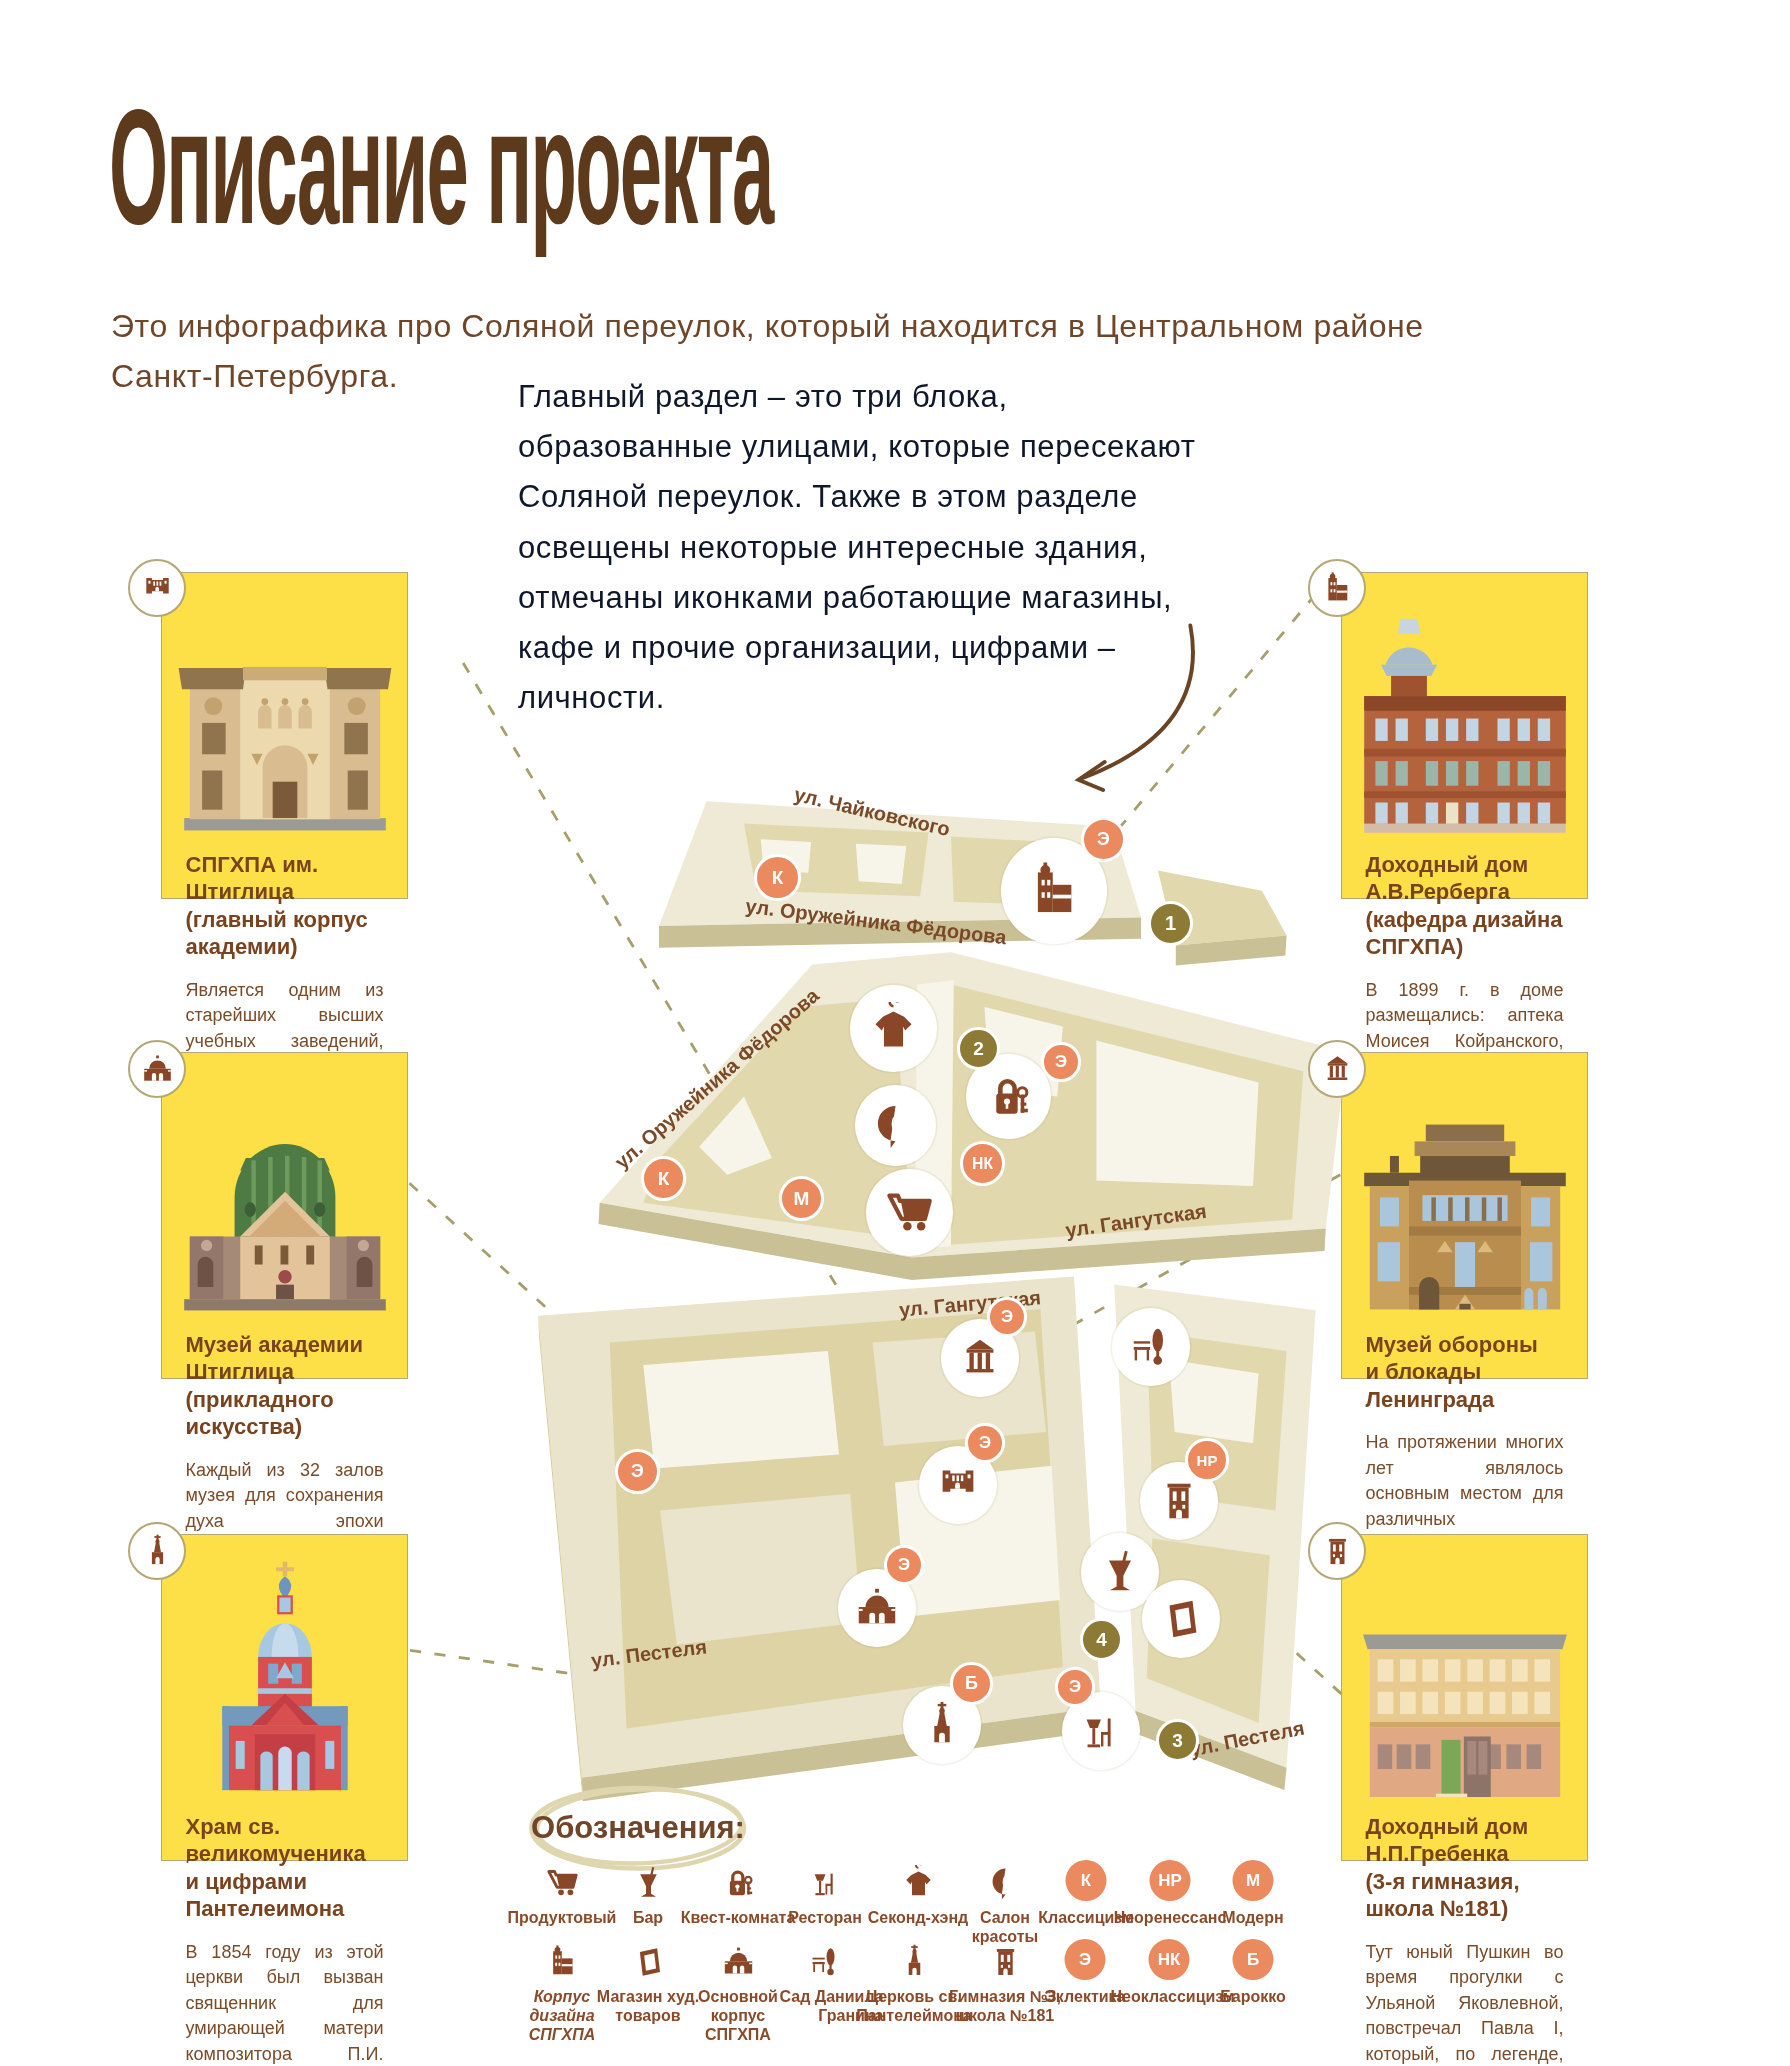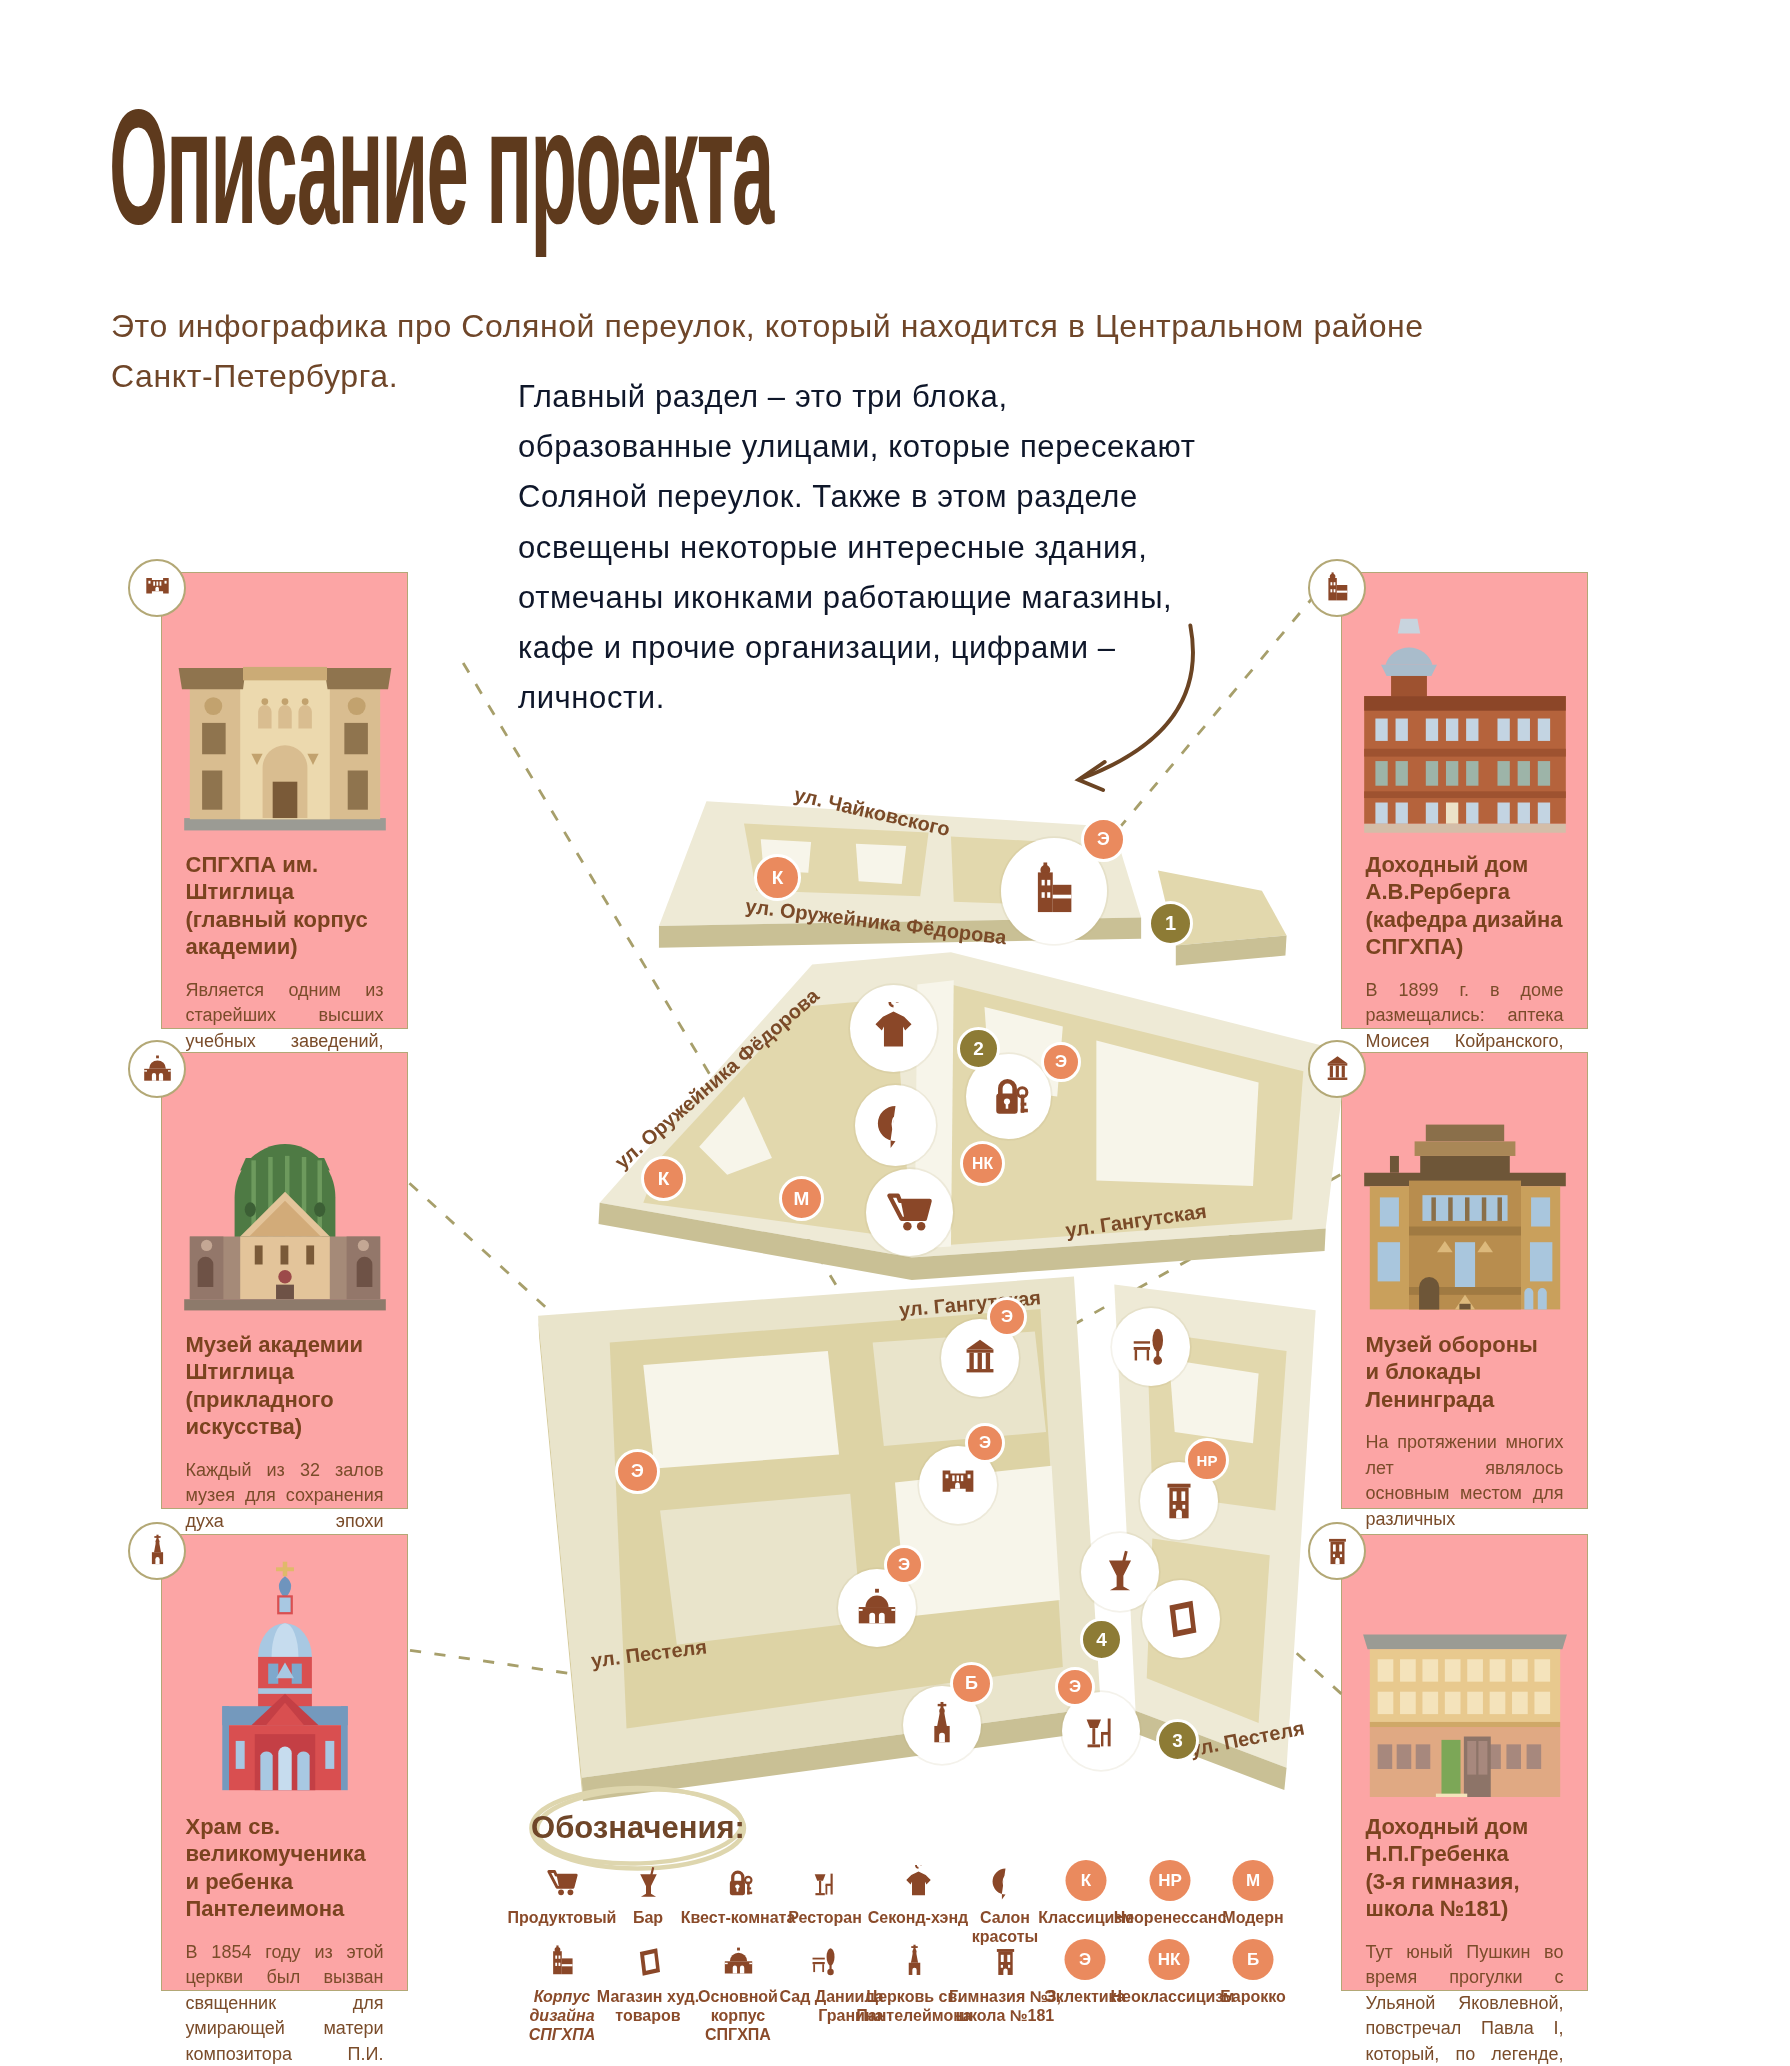--- a/index.html
+++ b/index.html
@@ -7,21 +7,21 @@
         font-family:"Liberation Sans",sans-serif;color:#74492a;}
   
   .page-title{position:absolute;left:109px;top:73px;height:201px;}
   .page-title span{display:inline-block;font-size:95px;font-weight:bold;color:#5e3a1d;
         letter-spacing:-2.2px;transform:scale(0.80,1.72);transform-origin:left top;white-space:nowrap;}
   .intro{position:absolute;left:111px;top:302px;width:1343px;font-size:32px;line-height:1.55;
         color:#6f4629;letter-spacing:0.6px;}
   .note{position:absolute;left:518px;top:372px;width:699px;font-size:31px;line-height:1.62;
         color:#0f172a;letter-spacing:0.6px;}
   
-  .card{position:absolute;width:247px;height:457px;background:#fca5a5;border:1.7px solid #b3a876;
+  .card{position:absolute;width:247px;height:327px;background:#fde047;border:1.7px solid #b3a876;
         box-sizing:border-box;}
   .card .illus{height:262px;display:flex;align-items:flex-end;justify-content:center;overflow:hidden;}
   .card h3{margin:15.7px 23.5px 0;font-size:22px;line-height:1.25;color:#7a431f;font-weight:bold;}
   .card p{margin:17px 23.5px 0;font-size:18px;line-height:1.42;text-align:justify;color:#7a4c2a;}
   .card-badge{position:absolute;width:54px;height:54px;border-radius:50%;background:#fff;
         border:2.2px solid #b3a876;display:flex;align-items:center;justify-content:center;z-index:5;}
   .card-badge svg{width:35px;height:35px;}
   
   .street{position:absolute;font-size:20px;font-weight:bold;color:#7a4a28;white-space:nowrap;z-index:2;}
   .poi{position:absolute;background:#ffffff;border-radius:50%;display:flex;align-items:center;
@@ -322,21 +322,21 @@
         <polygon points="200,246 260,302 140,302" fill="#c43f45"></polygon>
         <path d="M166 302 l34 -40 l34 40 z" fill="#d94f50"></path>
         <rect x="146" y="318" width="108" height="100" fill="#c43f45"></rect>
         <path d="M156 418 v-62 a12 12 0 0 1 22 0 v62 z" fill="#a8c8e2"></path>
         <path d="M188 418 v-66 a12 12 0 0 1 24 0 v66 z" fill="#c6dcee"></path>
         <path d="M222 418 v-62 a12 12 0 0 1 22 0 v62 z" fill="#a8c8e2"></path>
         <rect x="112" y="330" width="16" height="50" fill="#a8c8e2"></rect>
           <rect x="272" y="330" width="16" height="50" fill="#a8c8e2"></rect>
       </svg>
     </div>
-    <h3><span>Храм св. великомученика</span><br><span>и ребенка Пантелеимона</span></h3>
+    <h3><span>Храм св. великомученика</span><br><span>и цифрами Пантелеимона</span></h3>
     <p>В 1854 году из этой церкви был вызван священник для умирающей матери композитора П.И. Чайковского. Это событие повлияло на формирование его религиозных взглядов. Бывая в Санкт-Петербурге, композитор обязательно посещал церковь.</p>
   </div>
   <div class="card-badge" style="left:128px;top:1522px;">
     <svg viewBox="0 0 100 100">
         <use href="#i-church"></use>
       </svg>
   </div>
 
   <div class="card" style="left:1341px;top:572px;">
     <div class="illus">

